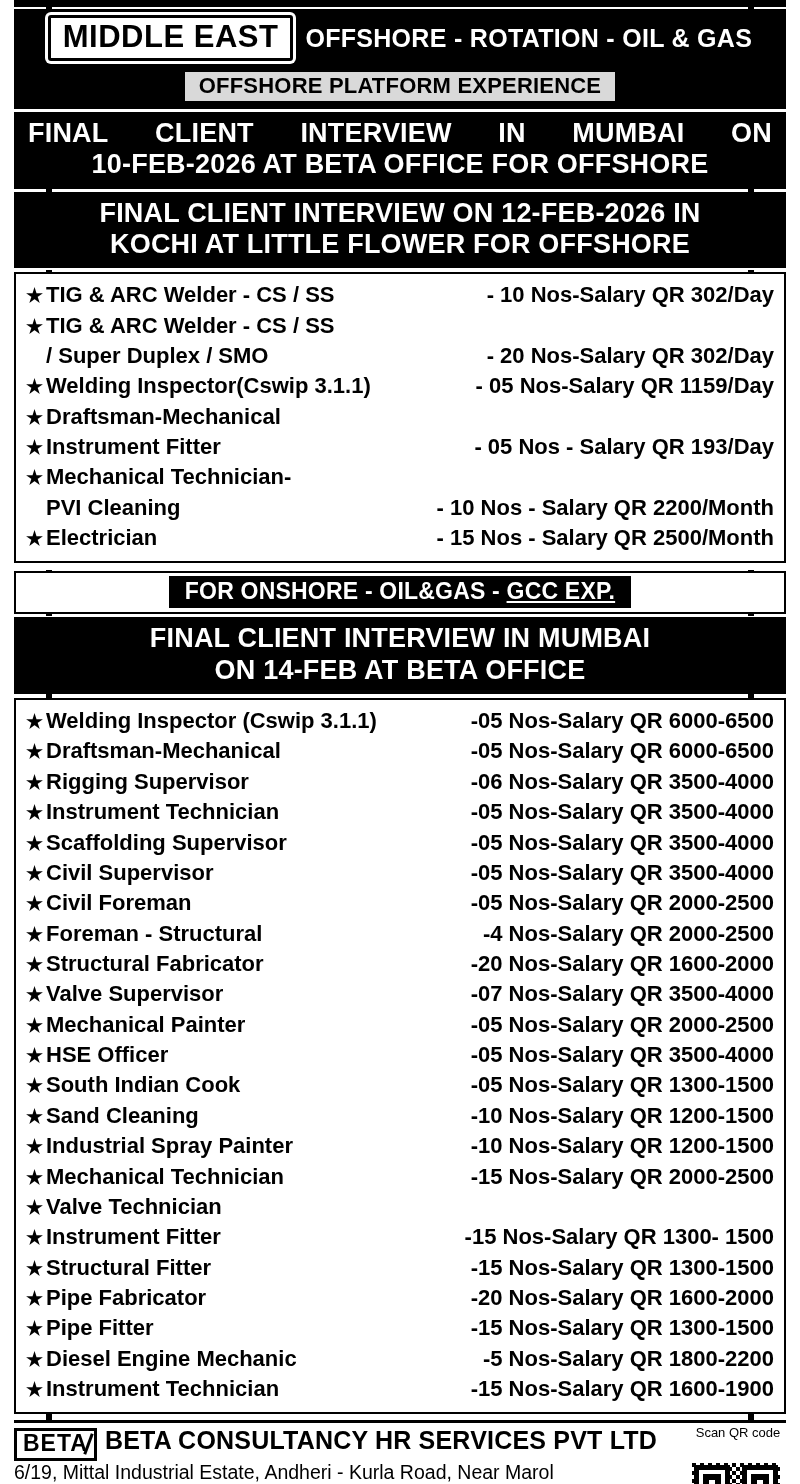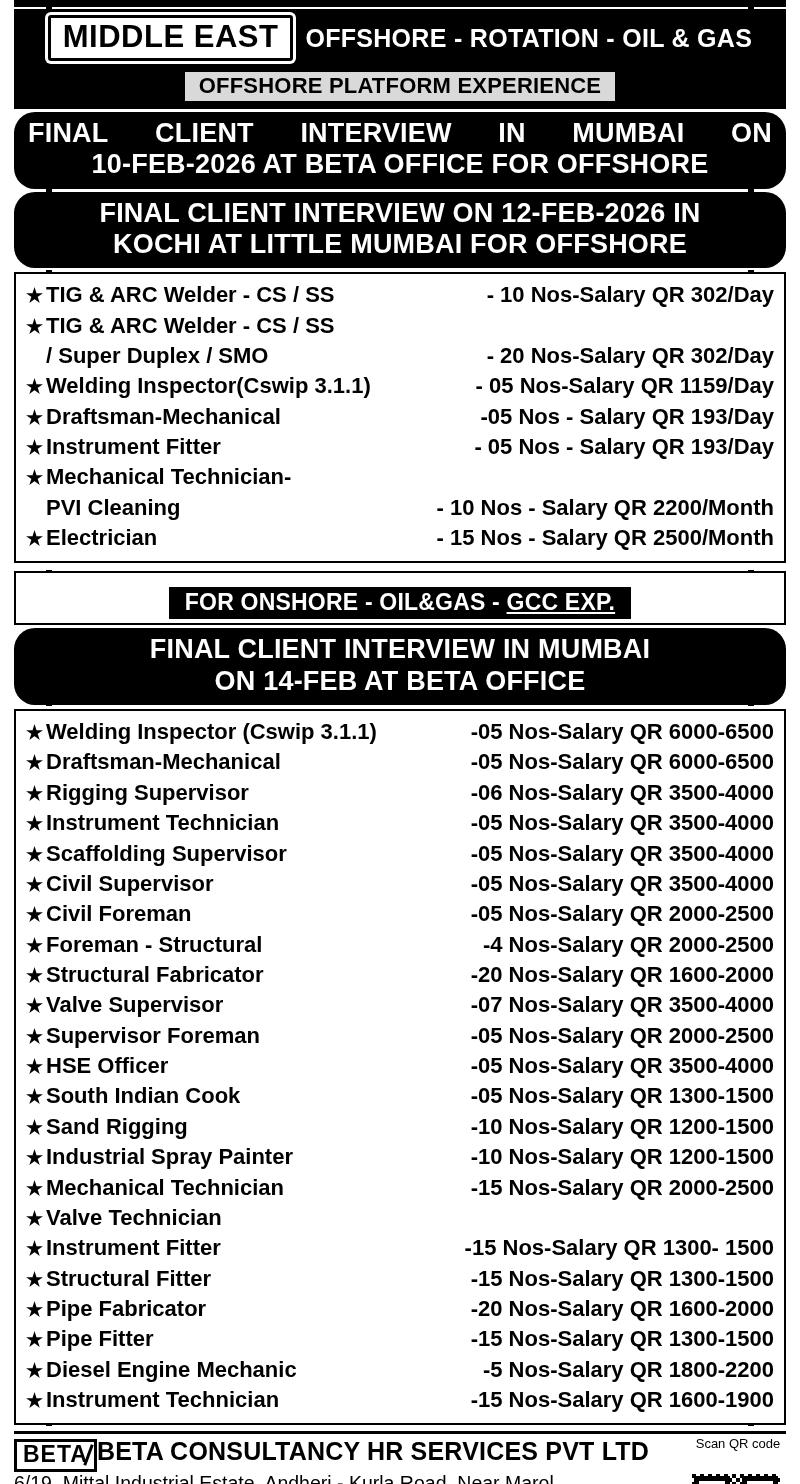--- a/index.html
+++ b/index.html
@@ -78,21 +78,20 @@
   .headline {
     background: #000;
     color: #fff;
     text-align: center;
     font-size: 27px;
     font-weight: bold;
     line-height: 1.16;
     padding: 6px 8px 8px 8px;
     margin-top: 3px;
     letter-spacing: 0.2px;
-    border-radius: 21px;
   }
   .headline .ln { display: block; white-space: nowrap; }
   .headline.justify .ln1 {
     display: flex;
     justify-content: space-between;
     padding: 0 6px;
   }
 
   
   .joblist {
@@ -129,21 +128,21 @@
 
   
   .list-a .jobrow .title { min-width: 320px; }
   .list-b .jobrow .title { min-width: 330px; }
 
   
   .onshore-wrap {
     margin-top: 8px;
     border: 2px solid #000;
     background: #fff;
-    padding: 14px 0 4px 0;
+    padding: 3px 0 4px 0;
     display: flex;
     justify-content: center;
   }
   .onshore-chip {
     background: #000;
     color: #fff;
     font-size: 23px;
     font-weight: bold;
     padding: 2px 16px 3px 16px;
     letter-spacing: 0.2px;
@@ -155,20 +154,21 @@
     margin-top: 6px;
     border-top: 3px solid #000;
     padding-top: 3px;
     position: relative;
     z-index: 4;
     background: #fff;
   }
   .footer-top {
     display: flex;
     align-items: flex-start;
+    gap: 8px;
   }
   .beta-logo {
     border: 3px solid #000;
     font-size: 23px;
     font-weight: bold;
     padding: 0 6px 1px 6px;
     letter-spacing: 1px;
     line-height: 1.12;
     position: relative;
     margin-top: 2px;
@@ -263,21 +263,21 @@
         <span>INTERVIEW</span>
         <span>IN</span>
         <span>MUMBAI</span>
         <span>ON</span>
       </span>
       <span class="ln">10-FEB-2026 AT BETA OFFICE FOR OFFSHORE</span>
     </div>
 
     <div class="headline">
       <span class="ln">FINAL CLIENT INTERVIEW ON 12-FEB-2026 IN</span>
-      <span class="ln">KOCHI AT LITTLE MUMBAI FOR OFFSHORE</span>
+      <span class="ln">KOCHI AT LITTLE FLOWER FOR OFFSHORE</span>
     </div>
 
     <div class="joblist list-a">
       <div class="jobrow">
         <span class="star">★</span>
         <span class="title">TIG &amp; ARC Welder - CS / SS</span>
         <span class="pay">- 10 Nos-Salary QR 302/Day</span>
       </div>
       <div class="jobrow">
         <span class="star">★</span>
@@ -290,21 +290,20 @@
         <span class="pay">- 20 Nos-Salary QR 302/Day</span>
       </div>
       <div class="jobrow">
         <span class="star">★</span>
         <span class="title">Welding Inspector(Cswip 3.1.1)</span>
         <span class="pay">- 05 Nos-Salary QR 1159/Day</span>
       </div>
       <div class="jobrow">
         <span class="star">★</span>
         <span class="title">Draftsman-Mechanical</span>
-        <span class="pay">-05 Nos - Salary QR 193/Day</span>
       </div>
       <div class="jobrow">
         <span class="star">★</span>
         <span class="title">Instrument Fitter</span>
         <span class="pay">- 05 Nos - Salary QR 193/Day</span>
       </div>
       <div class="jobrow">
         <span class="star">★</span>
         <span class="title">Mechanical Technician-</span>
         <span class="pay"></span>
@@ -376,36 +375,36 @@
         <span class="title">Structural Fabricator</span>
         <span class="pay">-20 Nos-Salary QR 1600-2000</span>
       </div>
       <div class="jobrow">
         <span class="star">★</span>
         <span class="title">Valve Supervisor</span>
         <span class="pay">-07 Nos-Salary QR 3500-4000</span>
       </div>
       <div class="jobrow">
         <span class="star">★</span>
-        <span class="title">Supervisor Foreman</span>
+        <span class="title">Mechanical Painter</span>
         <span class="pay">-05 Nos-Salary QR 2000-2500</span>
       </div>
       <div class="jobrow">
         <span class="star">★</span>
         <span class="title">HSE Officer</span>
         <span class="pay">-05 Nos-Salary QR 3500-4000</span>
       </div>
       <div class="jobrow">
         <span class="star">★</span>
         <span class="title">South Indian Cook</span>
         <span class="pay">-05 Nos-Salary QR 1300-1500</span>
       </div>
       <div class="jobrow">
         <span class="star">★</span>
-        <span class="title">Sand Rigging</span>
+        <span class="title">Sand Cleaning</span>
         <span class="pay">-10 Nos-Salary QR 1200-1500</span>
       </div>
       <div class="jobrow">
         <span class="star">★</span>
         <span class="title">Industrial Spray Painter</span>
         <span class="pay">-10 Nos-Salary QR 1200-1500</span>
       </div>
       <div class="jobrow">
         <span class="star">★</span>
         <span class="title">Mechanical Technician</span>

